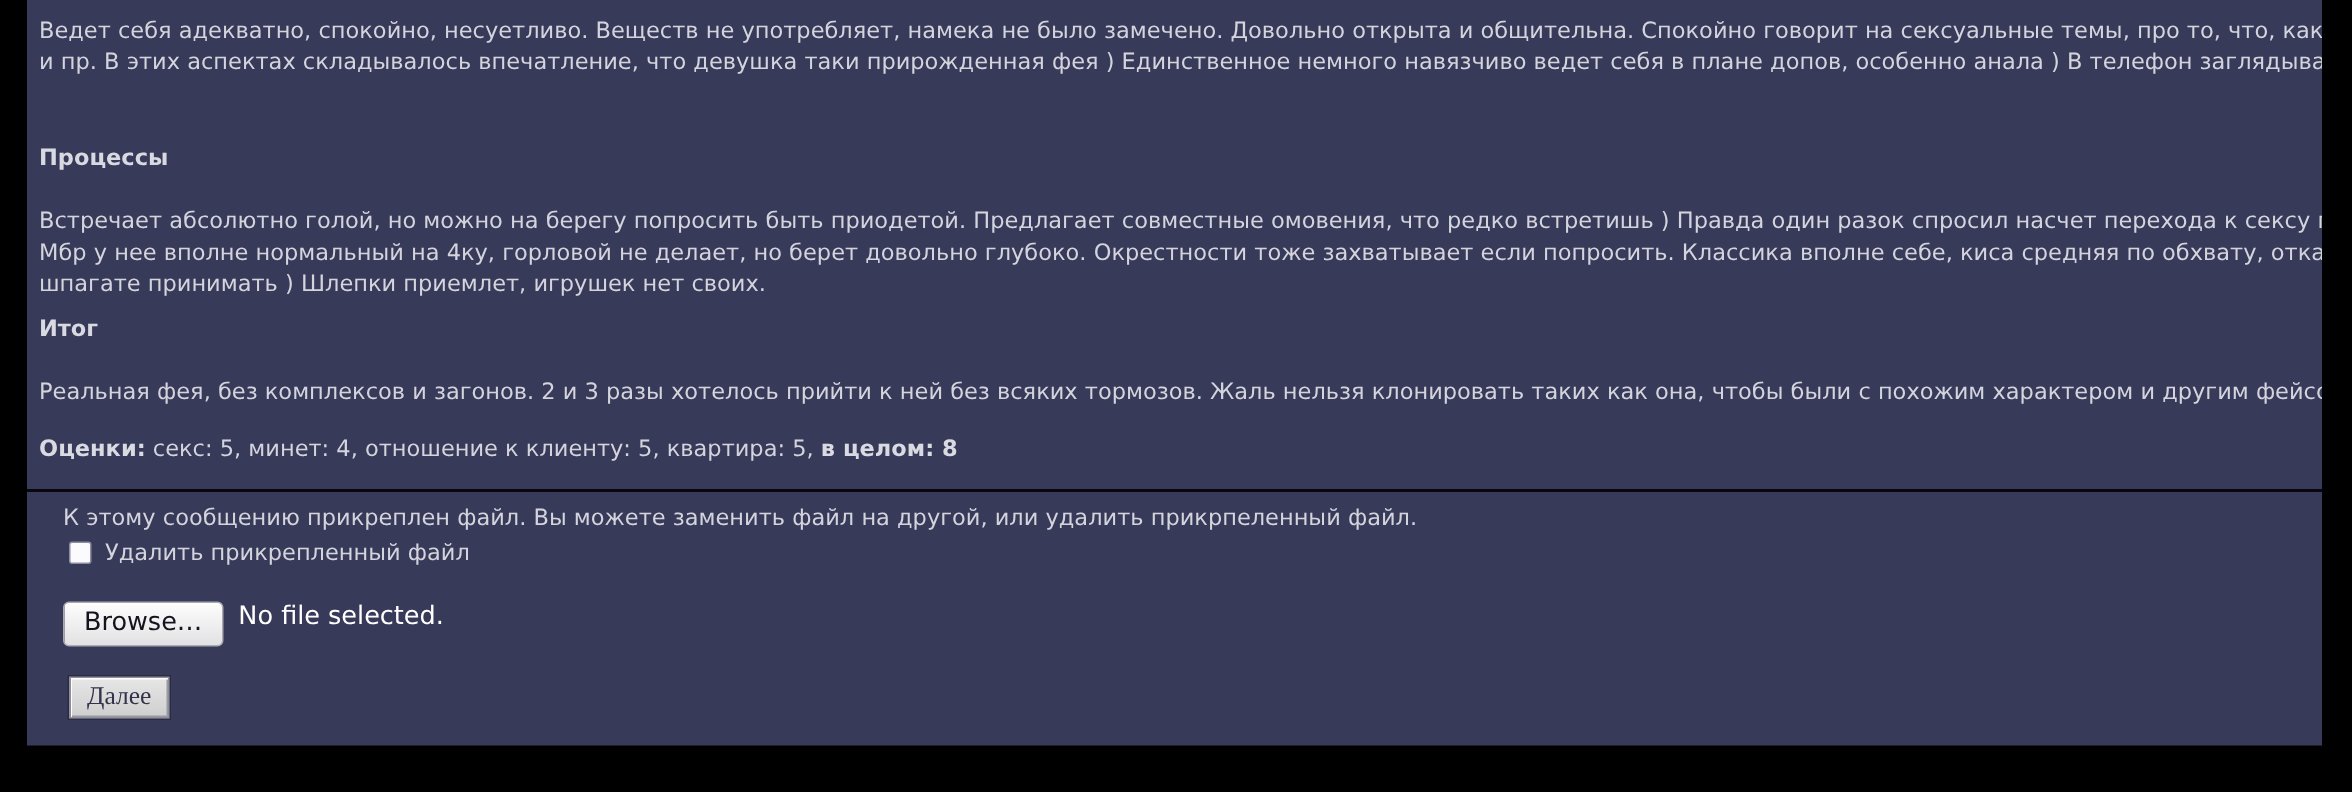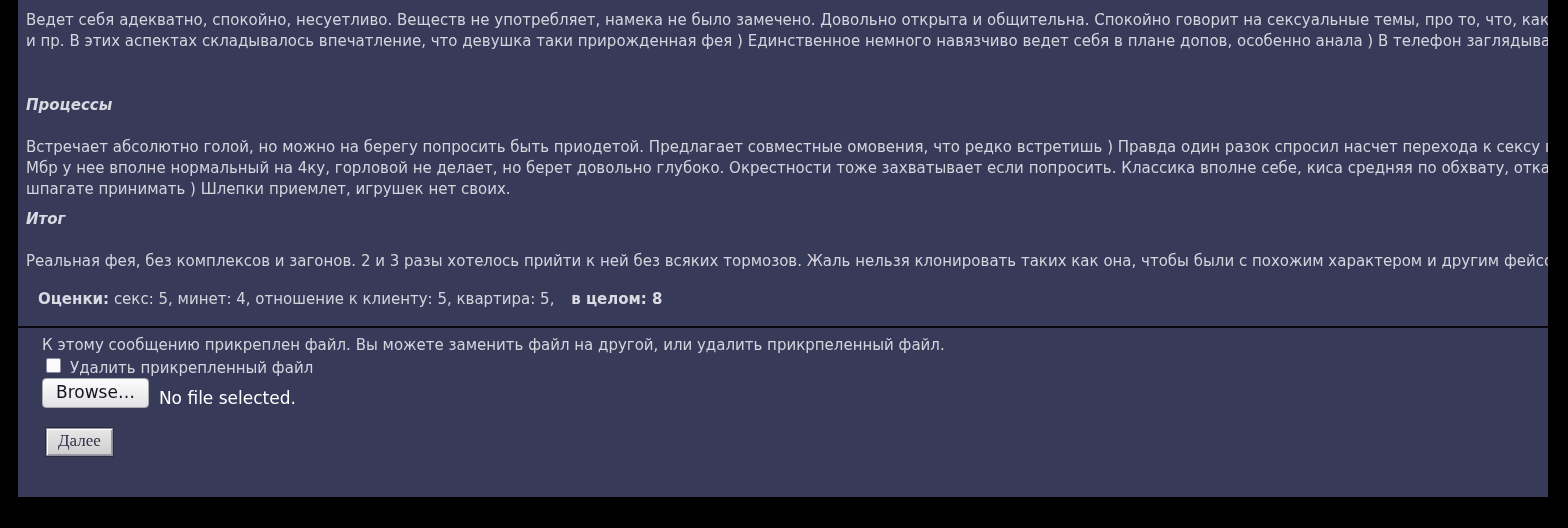--- a/index.html
+++ b/index.html
@@ -22,63 +22,63 @@
     font-size: 15px;
     line-height: 21px;
     white-space: nowrap;
     overflow: hidden;
   }
   .msg-heading {
     font-size: 15px;
     line-height: 21px;
     font-weight: bold;
     color: #d9d9e2;
-    font-style: italic;
   }
   .h-processes { margin-top: 43px; }
   .para2 { margin-top: 21px; }
   .h-summary { margin-top: 9px; }
   .para3 { margin-top: 21px; }
   .ratings { margin-top: 17px; font-size: 15px; line-height: 21px; white-space: nowrap; }
-  .ratings b { color: #dadae3; margin-left: 12px; }
+  .ratings b { color: #dadae3; }
   .divider {
     margin-top: 16px;
     height: 2px;
     background: #07070d;
     width: 100%;
   }
   .attach { padding-left: 24px; }
   .attach-info {
     margin-top: 7px;
     font-size: 15px;
     line-height: 21px;
     white-space: nowrap;
     overflow: hidden;
   }
   .checkbox-row {
     margin-top: 2px;
     margin-left: 4px;
     display: flex;
-    align-items: flex-start;
+    align-items: center;
     gap: 9px;
     font-size: 15px;
     line-height: 20px;
   }
   .checkbox {
     appearance: none;
     -webkit-appearance: none;
     width: 15px; height: 15px;
     background: #fbfbfd;
     border: 1px solid #8d8da2;
     border-radius: 2px;
     flex: 0 0 auto;
   }
   .file-row {
+    margin-top: 23px;
     display: flex;
-    align-items: flex-end;
+    align-items: flex-start;
     gap: 10px;
   }
   .browse-btn {
     font-family: "DejaVu Sans", "Liberation Sans", sans-serif;
     font-size: 17px;
     color: #14141e;
     background: linear-gradient(#fdfdfd, #e2e2e4);
     border: 1px solid #a9a9b0;
     border-radius: 4px;
     padding: 3px 13px 5px 13px;

